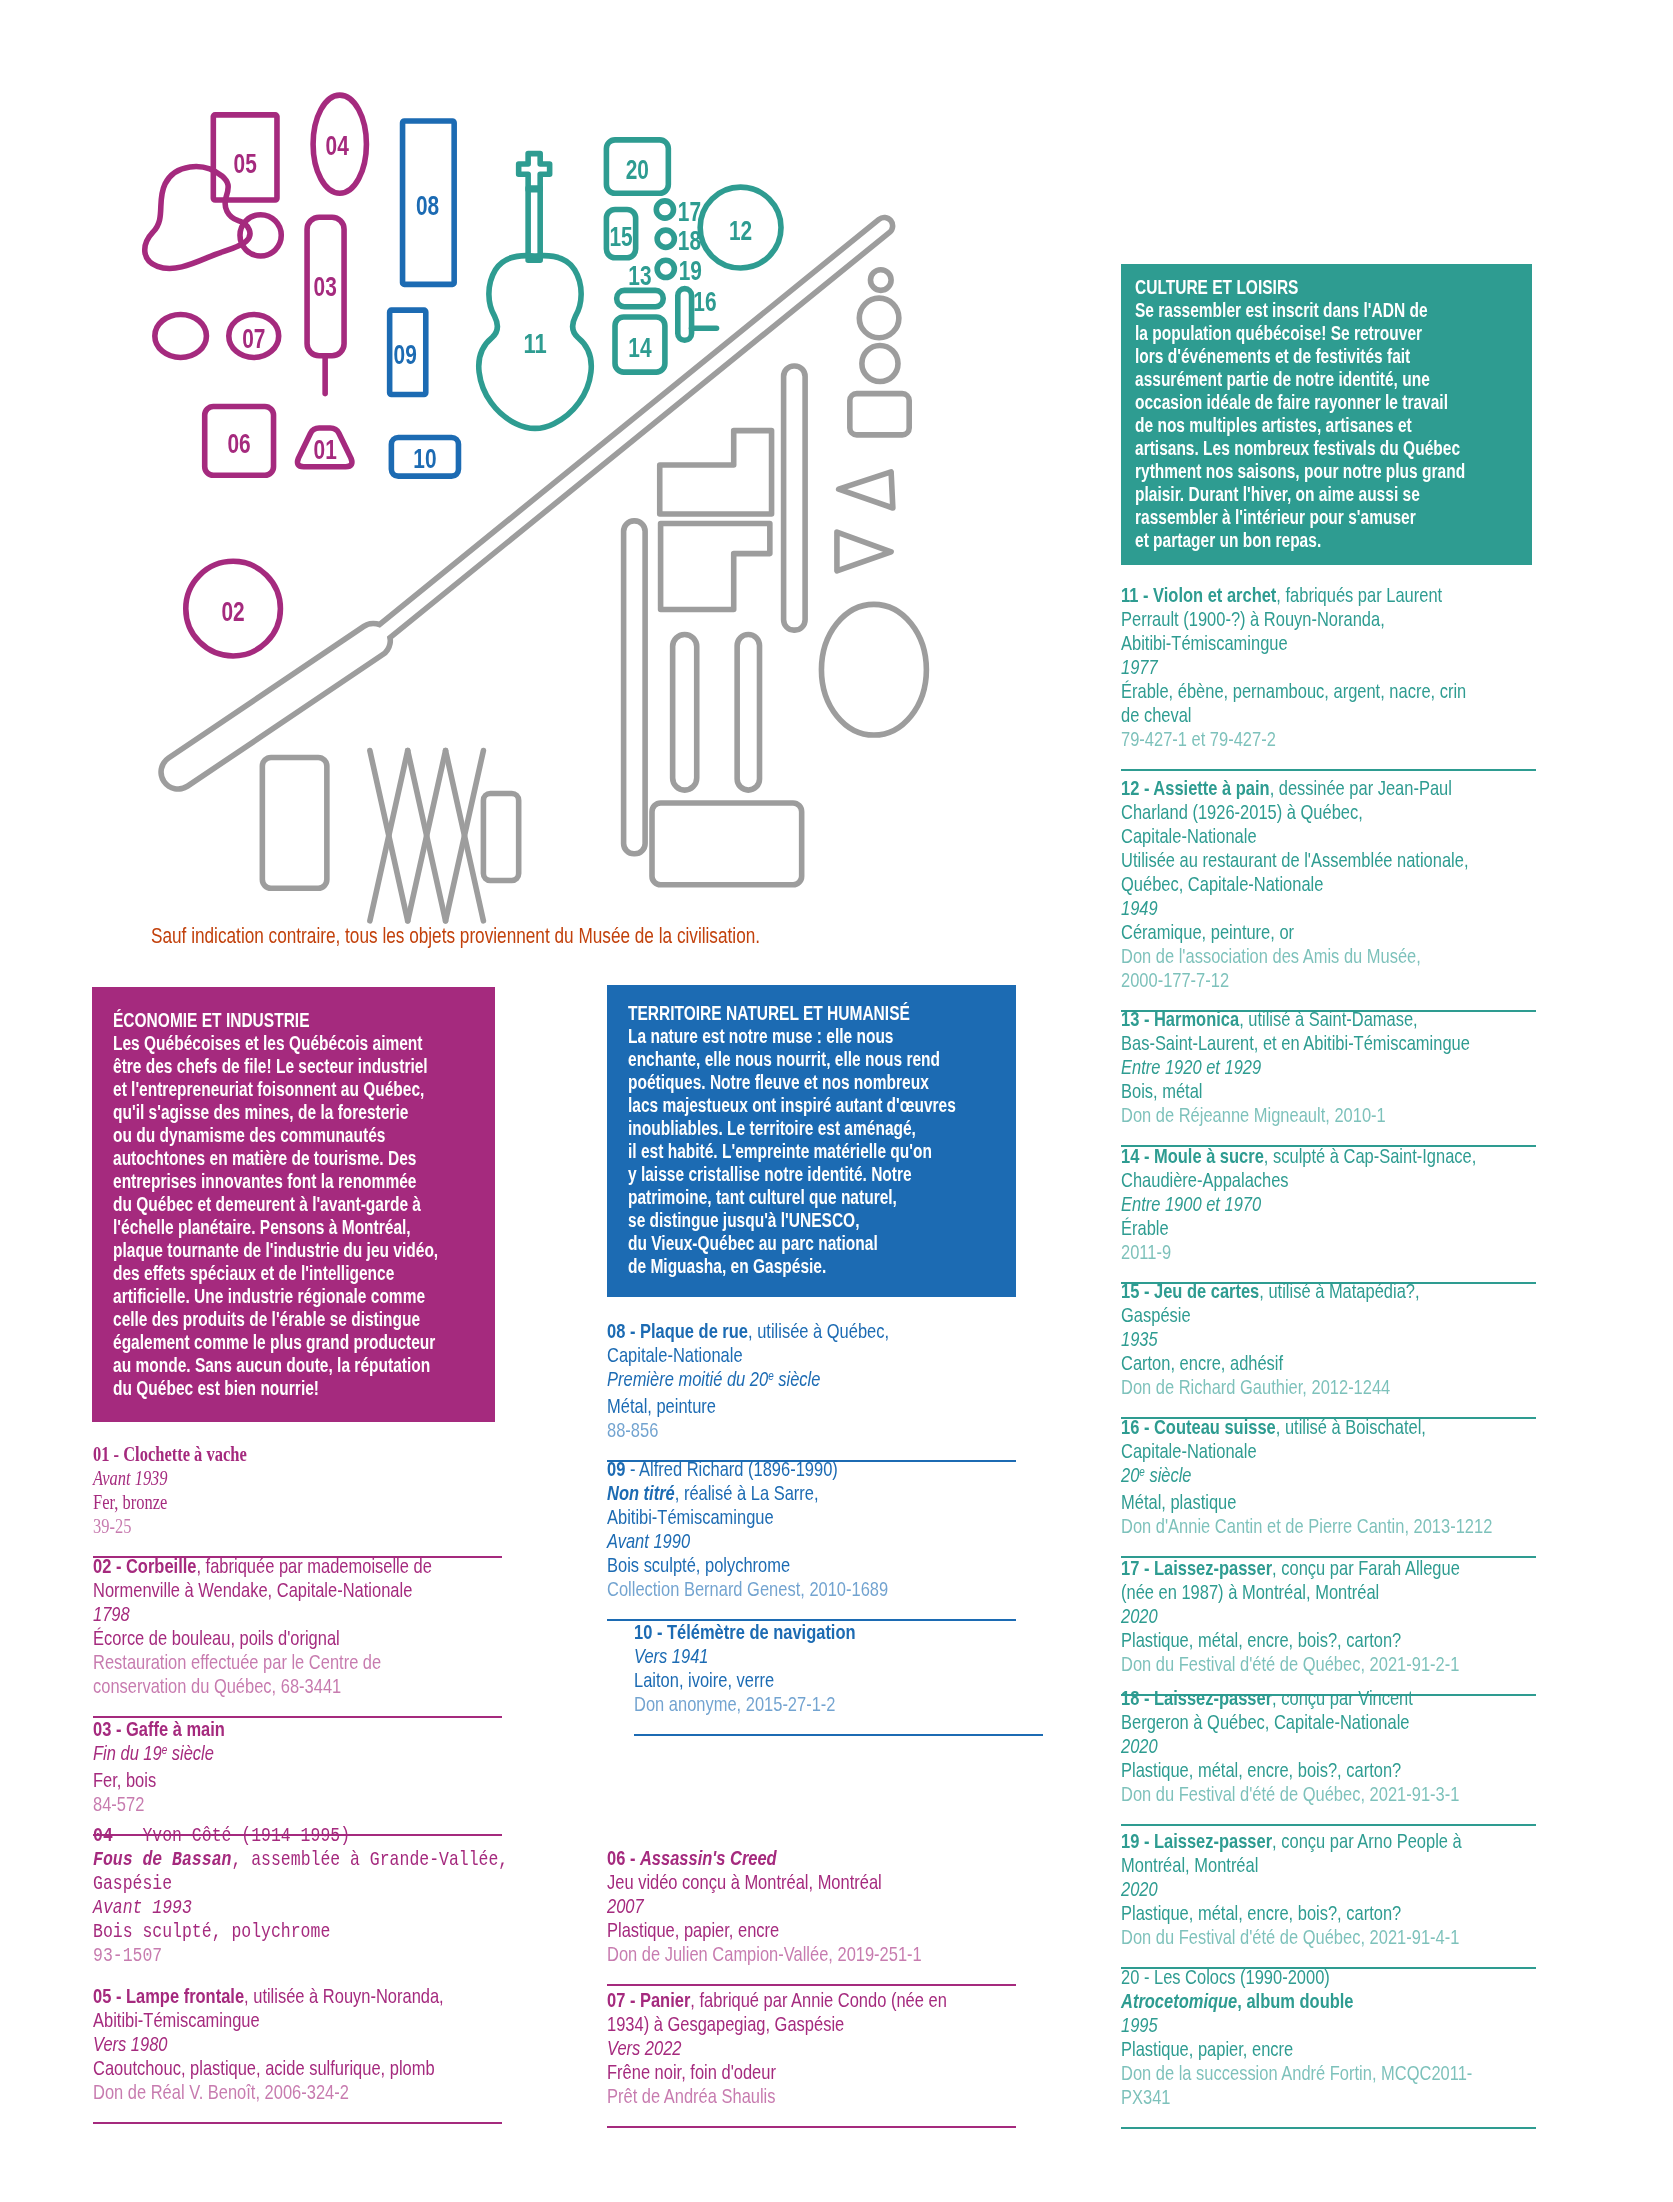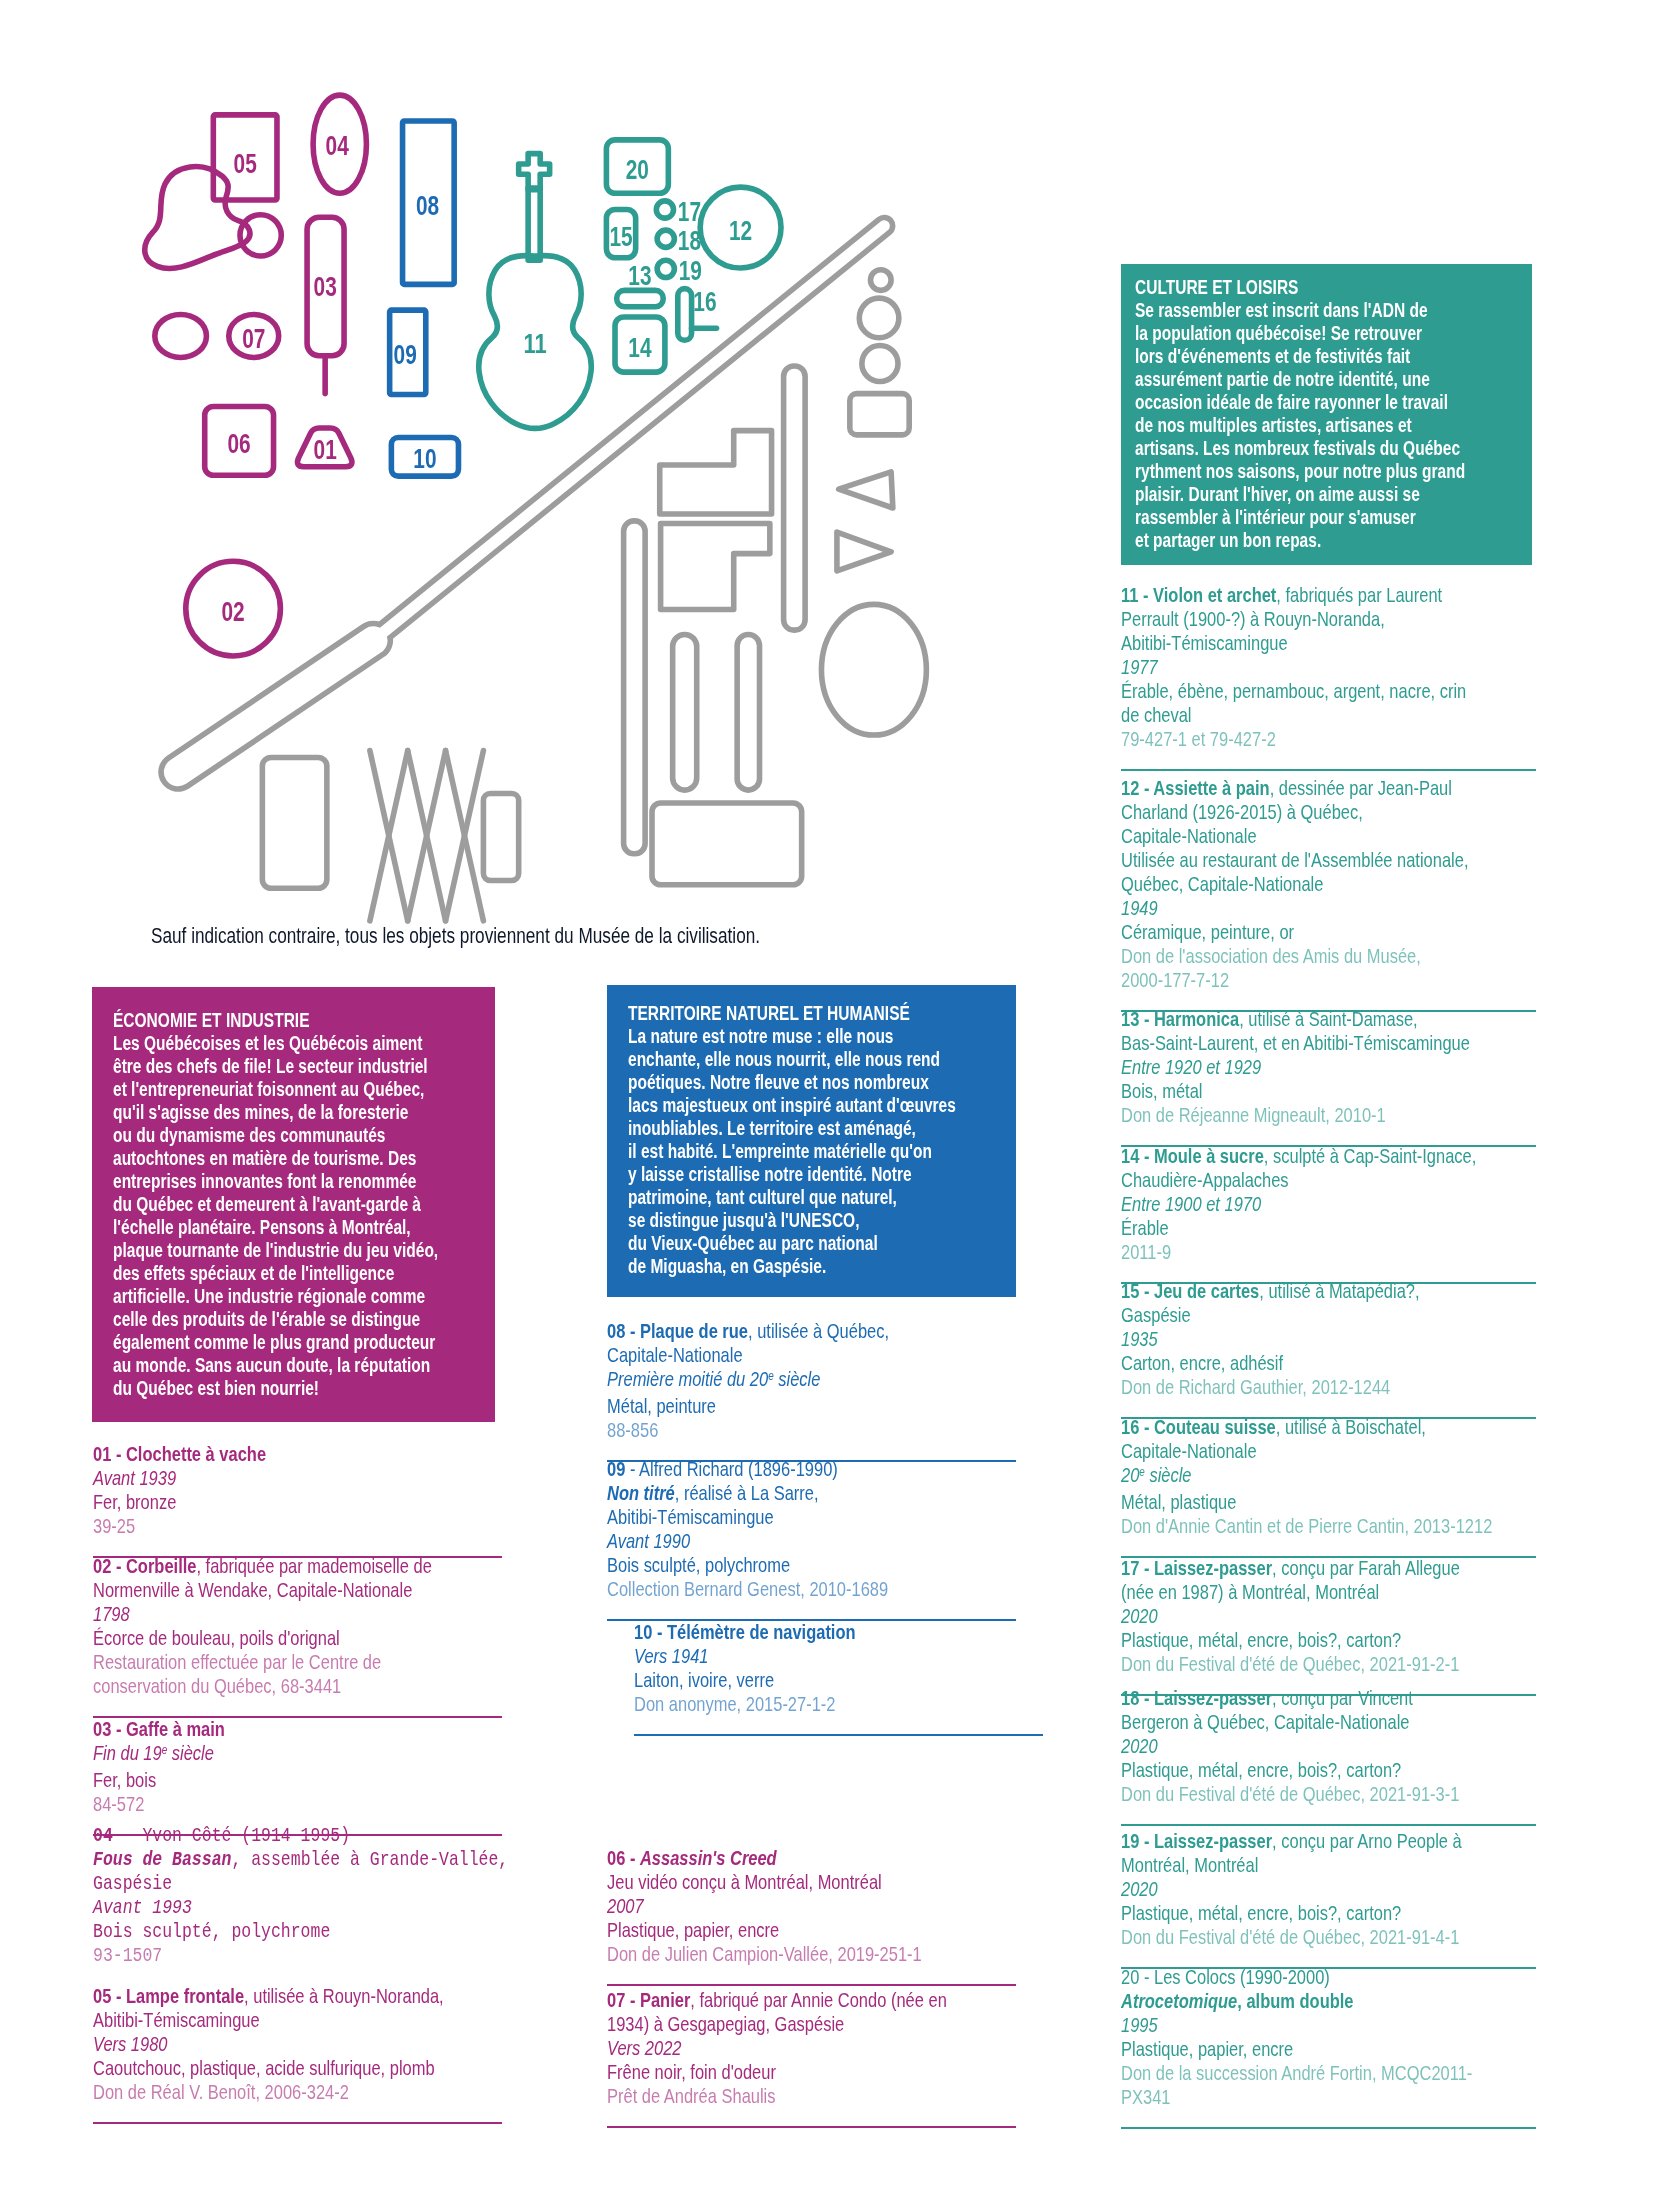--- a/index.html
+++ b/index.html
@@ -104,21 +104,21 @@
       <text x="722" y="285" fill="#2E9C91" text-anchor="middle" textLength="27" lengthAdjust="spacingAndGlyphs">15</text>
       <text x="744" y="331" fill="#2E9C91" text-anchor="middle" textLength="27" lengthAdjust="spacingAndGlyphs">13</text>
       <text x="744" y="414" fill="#2E9C91" text-anchor="middle" textLength="27" lengthAdjust="spacingAndGlyphs">14</text>
       <text x="861" y="278" fill="#2E9C91" text-anchor="middle" textLength="27" lengthAdjust="spacingAndGlyphs">12</text>
       <text x="806" y="361" fill="#2E9C91" text-anchor="start" textLength="27" lengthAdjust="spacingAndGlyphs">16</text>
       <text x="788" y="256" fill="#2E9C91" text-anchor="start" textLength="27" lengthAdjust="spacingAndGlyphs">17</text>
       <text x="788" y="290" fill="#2E9C91" text-anchor="start" textLength="27" lengthAdjust="spacingAndGlyphs">18</text>
       <text x="789" y="325" fill="#2E9C91" text-anchor="start" textLength="27" lengthAdjust="spacingAndGlyphs">19</text>
     </svg>
 
-  <div id="caption" style="color: #0f172a;">
+  <div id="caption" style="color: #c2410c;">
     <div class="cond">Sauf indication contraire, tous les objets proviennent du Musée de la civilisation.</div>
   </div>
 
   <div class="box" id="box-eco" style="background: rgb(165, 42, 126);">
     <div class="cond">
       <div class="box-title">ÉCONOMIE ET INDUSTRIE</div>
       <div class="box-body">Les Québécoises et les Québécois aiment
 être des chefs de file! Le secteur industriel
 et l'entrepreneuriat foisonnent au Québec,
 qu'il s'agisse des mines, de la foresterie
@@ -165,21 +165,21 @@
 de nos multiples artistes, artisanes et
 artisans. Les nombreux festivals du Québec
 rythment nos saisons, pour notre plus grand
 plaisir. Durant l'hiver, on aime aussi se
 rassembler à l'intérieur pour s'amuser
 et partager un bon repas.</div>
     </div>
   </div>
 
   <div id="items">
-      <div class="item magenta" style="left: 93px; top: 1442px; width: 409px;">
+      <div class="item magenta" style="left: 93px; top: 1442px; width: 409px; font-family: Liberation Serif, serif;">
         <div class="cond" style="width: 511px;">
           <div class="ln"><span class="b">01 - Clochette à vache</span></div>
           <div class="ln"><span class="i">Avant 1939</span></div>
           <div class="ln"><span>Fer, bronze</span></div>
           <div class="ln"><span class="m">39-25</span></div>
         </div>
       </div>
       <div class="item magenta" style="left: 93px; top: 1554px; width: 409px;">
         <div class="cond" style="width: 511px;">
           <div class="ln"><span class="b">02 - Corbeille</span><span>, fabriquée par mademoiselle de</span></div>

